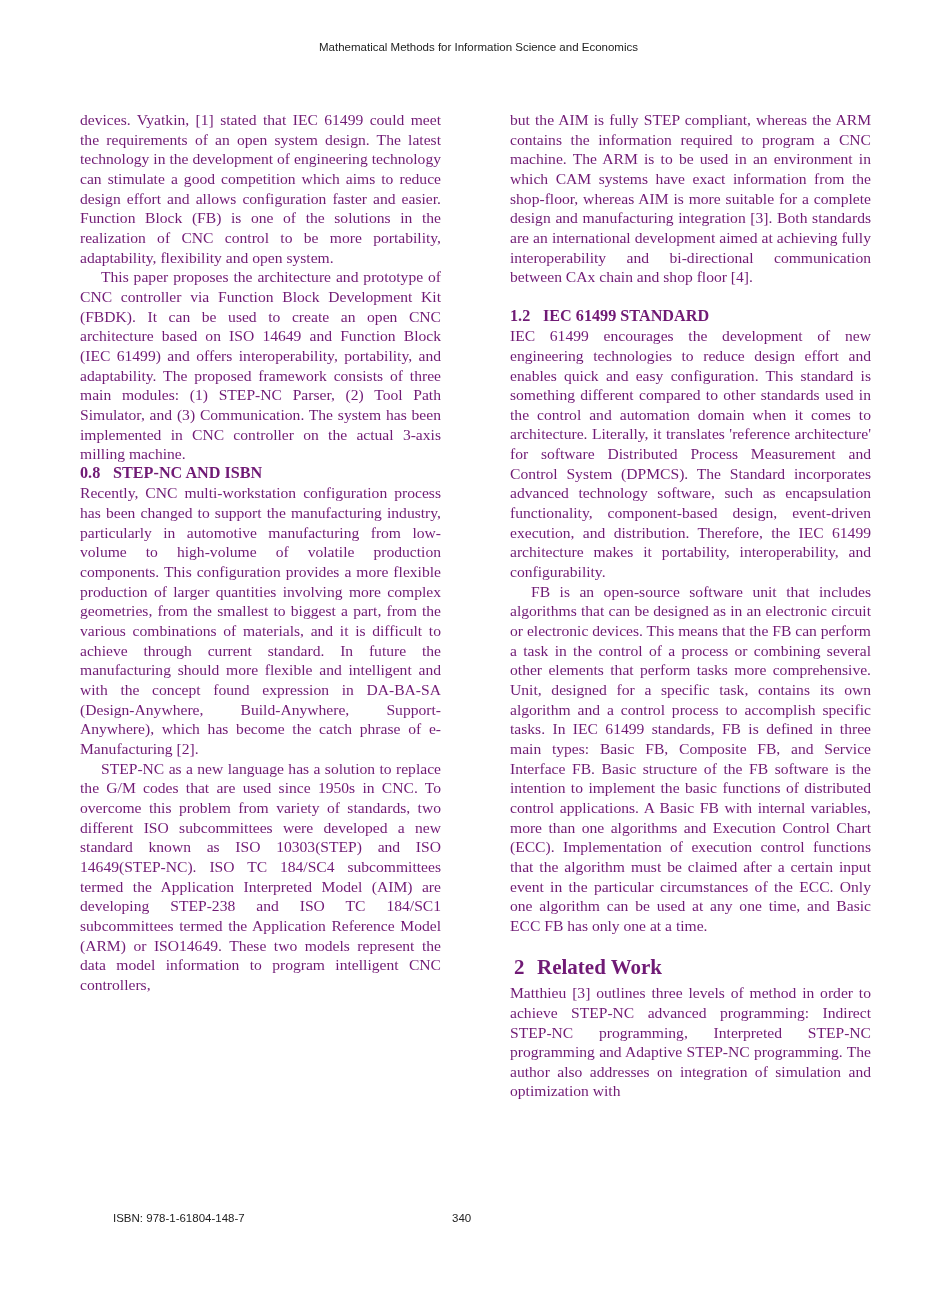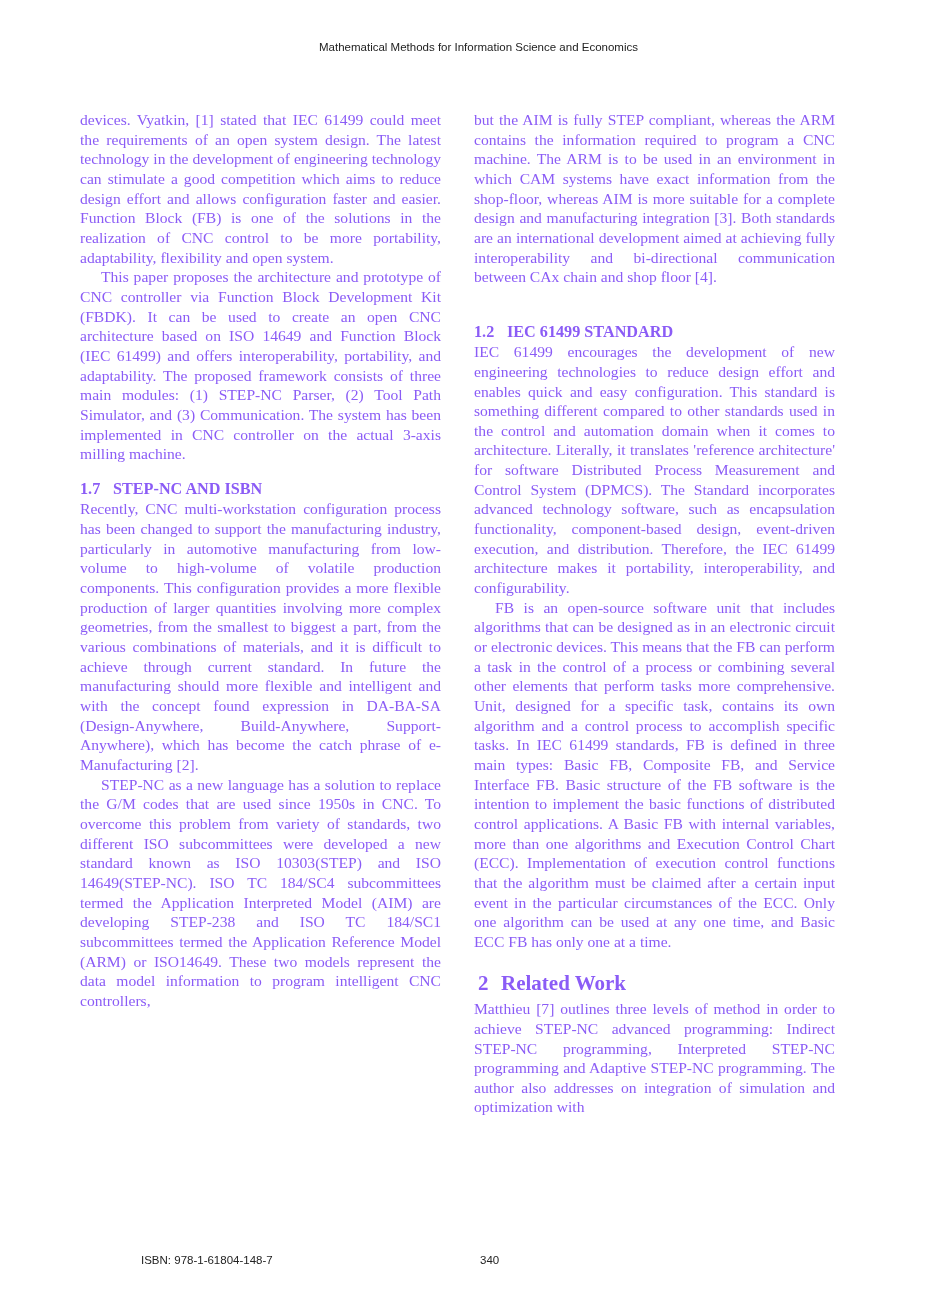--- a/index.html
+++ b/index.html
@@ -4,69 +4,69 @@
 <style>
   html, body { margin: 0; padding: 0; background: #ffffff; }
   body { width: 925px; height: 1309px; position: relative; overflow: hidden; color: #111; }
   .running-header {
     position: absolute; top: 41px; left: 16px; width: 925px; text-align: center;
     font-family: "Liberation Sans", sans-serif; font-size: 11.5px; color: #222;
   }
   .column {
     position: absolute; top: 110px; width: 361px;
     font-family: "Liberation Serif", serif; font-size: 15.6px; line-height: 19.65px;
-    text-align: justify; color: #8b5cf6;
+    text-align: justify; color: #701a75;
   }
   .col-left { left: 80px; }
-  .col-right { left: 474px; }
+  .col-right { left: 510px; }
   .column p { margin: 0; }
   .column p.indent { text-indent: 21px; font-family: Liberation Serif, serif; }
   .column p.spaced { margin-bottom: 19.65px; }
   h3.subsection {
     margin: 0; font-family: "Liberation Serif", serif; font-weight: bold;
     font-size: 16.2px; line-height: 19.65px; text-align: left;
   }
   h2.section {
     margin: 4px; margin-top: 5px; font-family: "Liberation Serif", serif; font-weight: bold;
     font-size: 21px; line-height: 24px; text-align: left;
   }
   .sec-num { display: inline-block; width: 23px; }
-  .sub-num { display: inline-block; width: 33px; margin-top: 16px; }
+  .sub-num { display: inline-block; width: 33px; }
   .footer {
-    position: absolute; top: 1254px; font-family: "Liberation Sans", sans-serif;
-    font-size: 11.5px; color: #222; margin-left: 28px;
+    position: absolute; top: 1212px; font-family: "Liberation Sans", sans-serif;
+    font-size: 11.5px; color: #222;
   }
   .footer-isbn { left: 113px; }
   .footer-page { left: 452px; }
 </style>
 </head>
 <body>
 
 <div class="running-header">Mathematical Methods for Information Science and Economics</div>
 
 <div class="column col-left">
   <p>devices. Vyatkin, [1] stated that IEC 61499 could meet the requirements of an open system design. The latest technology in the development of engineering technology can stimulate a good competition which aims to reduce design effort and allows configuration faster and easier. Function Block (FB) is one of the solutions in the realization of CNC control to be more portability, adaptability, flexibility and open system.</p>
   <p class="indent">This paper proposes the architecture and prototype of CNC controller via Function Block Development Kit (FBDK). It can be used to create an open CNC architecture based  on ISO 14649 and Function Block (IEC 61499) and offers interoperability, portability, and adaptability. The proposed framework consists of three main modules: (1) STEP-NC Parser, (2) Tool Path Simulator, and (3) Communication. The system has been implemented in CNC controller on the actual 3-axis milling machine.</p>
 
   <h3 class="subsection">
-    <span class="sub-num">1.7</span><span>STEP-NC AND ISBN</span>
+    <span class="sub-num">0.8</span><span>STEP-NC AND ISBN</span>
   </h3>
   <p>Recently, CNC multi-workstation configuration process has been changed to support the manufacturing industry, particularly in automotive manufacturing from low-volume to high-volume of volatile production components. This configuration provides a more flexible production of larger quantities involving more complex geometries, from the smallest to biggest a part, from the various combinations of materials, and it is difficult to achieve through current standard. In future the manufacturing should more flexible and intelligent and with the concept found expression in DA-BA-SA (Design-Anywhere, Build-Anywhere, Support-Anywhere), which has become the catch phrase of e-Manufacturing [2].</p>
   <p class="indent">STEP-NC as a new language has a solution to replace the G/M codes that are used since 1950s in CNC.  To overcome this problem from variety of standards, two different ISO subcommittees were developed a new standard known as ISO 10303(STEP) and ISO 14649(STEP-NC). ISO TC 184/SC4 subcommittees termed the Application Interpreted Model (AIM) are developing STEP-238 and ISO TC 184/SC1 subcommittees termed the Application Reference Model (ARM) or ISO14649. These two models represent the data model information to program intelligent CNC controllers,</p>
 </div>
 
 <div class="column col-right">
   <p class="spaced">but the AIM is fully STEP compliant, whereas the ARM contains the information required to program a CNC machine. The ARM is to be used in an environment in which CAM systems have exact information from the shop-floor, whereas AIM is more suitable for a complete design and manufacturing integration [3].  Both standards are an international development aimed at achieving fully interoperability and bi-directional communication between CAx chain and shop floor [4].</p>
 
   <h3 class="subsection">
     <span class="sub-num">1.2</span><span>IEC 61499 STANDARD</span>
   </h3>
   <p>IEC 61499 encourages the development of new engineering technologies to reduce design effort and enables quick and easy configuration. This standard is something different compared to other standards used in the control and automation domain when it comes to architecture. Literally, it translates 'reference architecture' for software Distributed Process Measurement and Control System (DPMCS). The Standard incorporates advanced technology software, such as encapsulation functionality, component-based design, event-driven execution, and distribution. Therefore, the IEC 61499 architecture makes it portability, interoperability, and configurability.</p>
   <p class="indent spaced">FB is an open-source software unit that includes algorithms that can be designed as in an electronic circuit or  electronic devices. This means that the FB can perform a task in the control of a process or combining several other elements that perform tasks more comprehensive. Unit, designed for a specific task, contains its own algorithm and a control process to accomplish specific tasks. In IEC 61499 standards, FB is defined in three main types: Basic FB, Composite FB, and Service Interface FB. Basic structure of the FB software is the intention to implement the basic functions of distributed control applications. A Basic FB with internal variables, more than one algorithms and Execution Control Chart (ECC). Implementation of execution control functions that the algorithm must be claimed after a certain input event in the particular circumstances of the ECC. Only one algorithm can be used at any one time, and Basic ECC FB has only one at a time.</p>
 
   <h2 class="section">
     <span class="sec-num">2</span><span>Related Work</span>
   </h2>
-  <p>Matthieu [7] outlines three levels of method in order to achieve STEP-NC advanced programming: Indirect STEP-NC programming, Interpreted STEP-NC programming and Adaptive STEP-NC programming. The author also addresses on integration of simulation and optimization with</p>
+  <p>Matthieu [3] outlines three levels of method in order to achieve STEP-NC advanced programming: Indirect STEP-NC programming, Interpreted STEP-NC programming and Adaptive STEP-NC programming. The author also addresses on integration of simulation and optimization with</p>
 </div>
 
 <div class="footer footer-isbn">ISBN: 978-1-61804-148-7</div>
 <div class="footer footer-page">340</div>
 
 </body></html>

